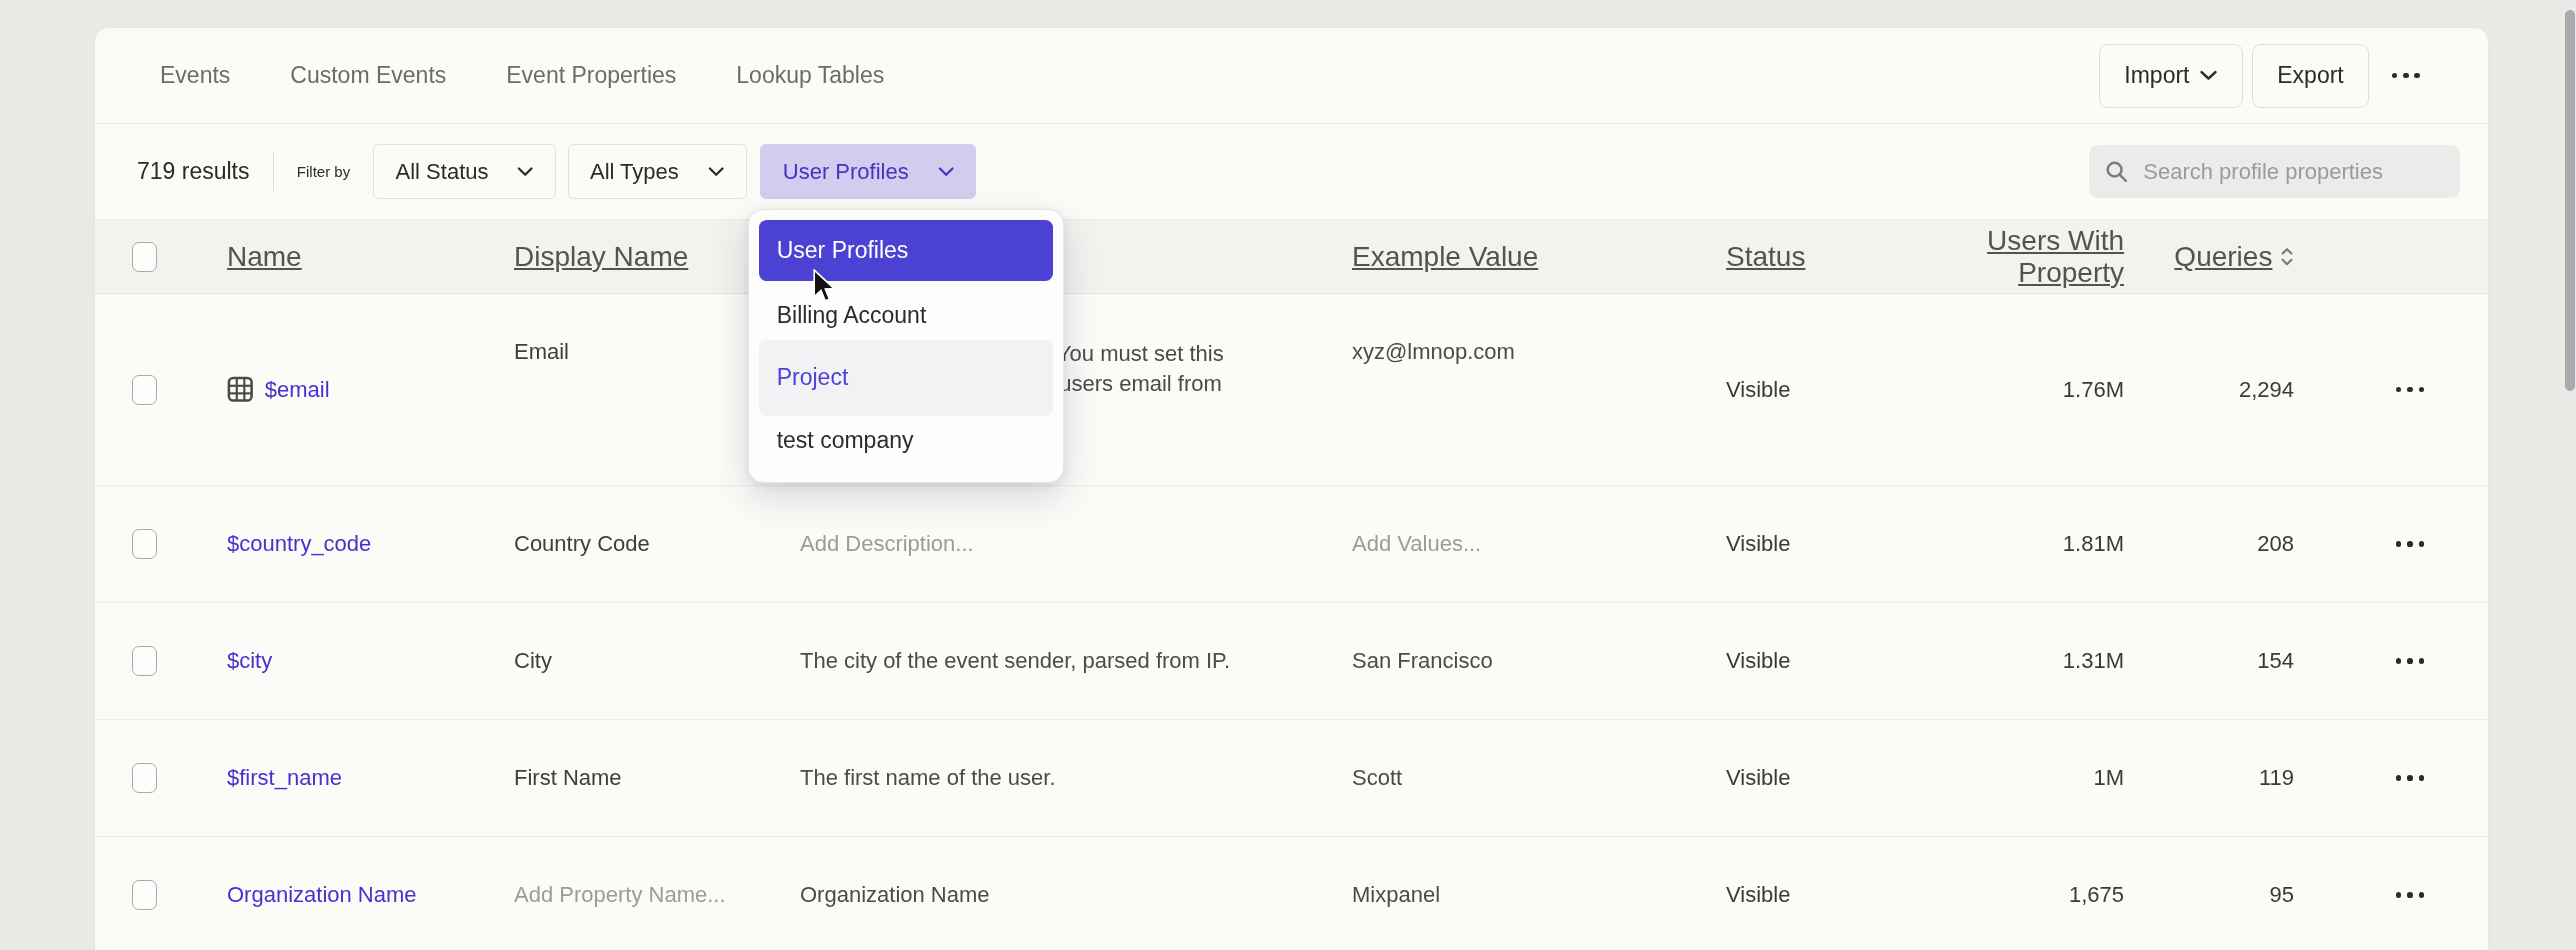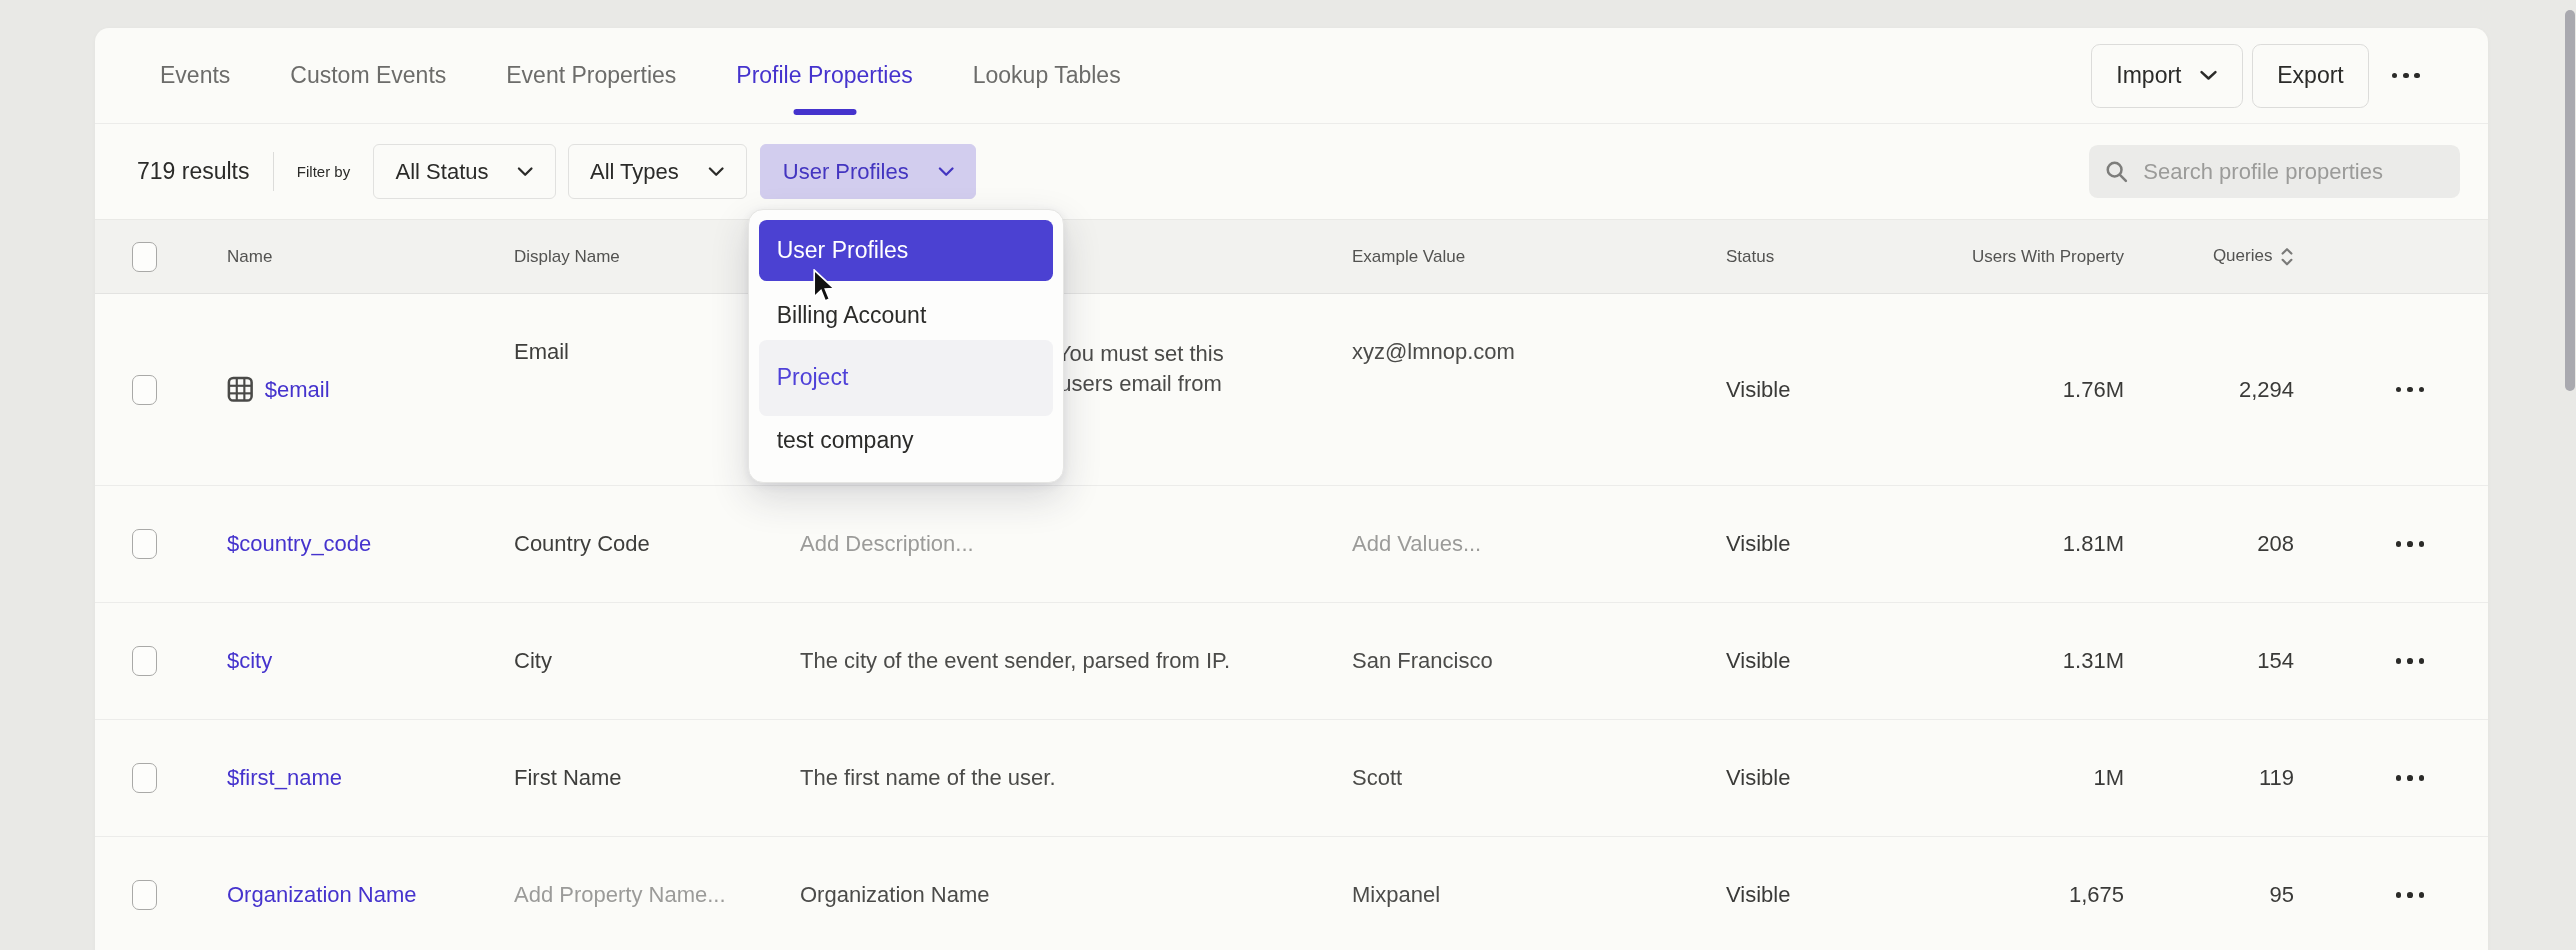--- a/index.html
+++ b/index.html
@@ -26,21 +26,21 @@
   }
   .tab.active{color:#4533cd;}
   .tab-underline{
     position:absolute;left:50%;transform:translateX(-50%);
     bottom:8.2px;width:63px;height:6.3px;border-radius:3.8px;background:#4533cd;
   }
   .tabbar-actions{
     margin-left:auto;display:flex;align-items:center;gap:8.8px;padding-right:54px;
   }
   .btn{
-    height:62px;display:flex;align-items:center;gap:18px;
+    height:62px;display:flex;align-items:center;gap:10px;
     border:1.3px solid #dcdcda;border-radius:8.8px;background:#fbfbf8;
     padding:0 24px;font-size:23px;color:#2b2b29;white-space:nowrap;
   }
   .btn-more{border:none;background:transparent;padding:0 14px;display:flex;gap:5.7px;align-items:center;height:62px;}
   .dot{width:5.7px;height:5.7px;border-radius:50%;background:#2b2b29;}
   
   .filterbar{
     height:95px;display:flex;align-items:center;padding-left:42px;
     border-bottom:1.3px solid #e9e9e6;
   }
@@ -67,21 +67,21 @@
   }
   .searchbox input::placeholder{color:#9b9b99;}
   
   .grid-cols{
     display:grid;
     grid-template-columns:132px 287px 286px 552px 374px 208px 190px 170px 1fr;
     align-items:center;
   }
   .thead{
     height:73px;background:#f2f2ef;border-bottom:1.3px solid #e3e3e1;
-    font-size:17px;color:#535351;
+    font-size:28px;color:#535351;text-decoration:underline;
   }
   .th{display:flex;align-items:center;}
   .th.right,.td.right{justify-content:flex-end;text-align:right;}
   .th.center,.td.center{justify-content:center;}
   .checkbox{
     width:23px;height:28px;border:1.9px solid #a9a9a7;border-radius:7px;
     background:#fdfdfb;display:inline-block;
   }
   .c-check{padding-left:37px;}
   .tbody{display:flex;flex-direction:column;}
@@ -127,24 +127,20 @@
     <div class="tabs" id="tabs">
         <div class="tab">
           <span>Events</span>
         </div>
         <div class="tab">
           <span>Custom Events</span>
         </div>
         <div class="tab">
           <span>Event Properties</span>
         </div>
-        <div class="tab active">
-          <span>Profile Properties</span>
-          <span class="tab-underline"></span>
-        </div>
         <div class="tab">
           <span>Lookup Tables</span>
         </div>
       </div>
     <div class="tabbar-actions">
       <div class="btn">
         <span>Import</span>
         <svg width="19" height="12.6" viewBox="0 0 30 20">
             <path d="M4 5 L15 15 L26 5" fill="none" stroke="#2b2b29" stroke-width="4" stroke-linecap="round" stroke-linejoin="round"></path>
           </svg>

